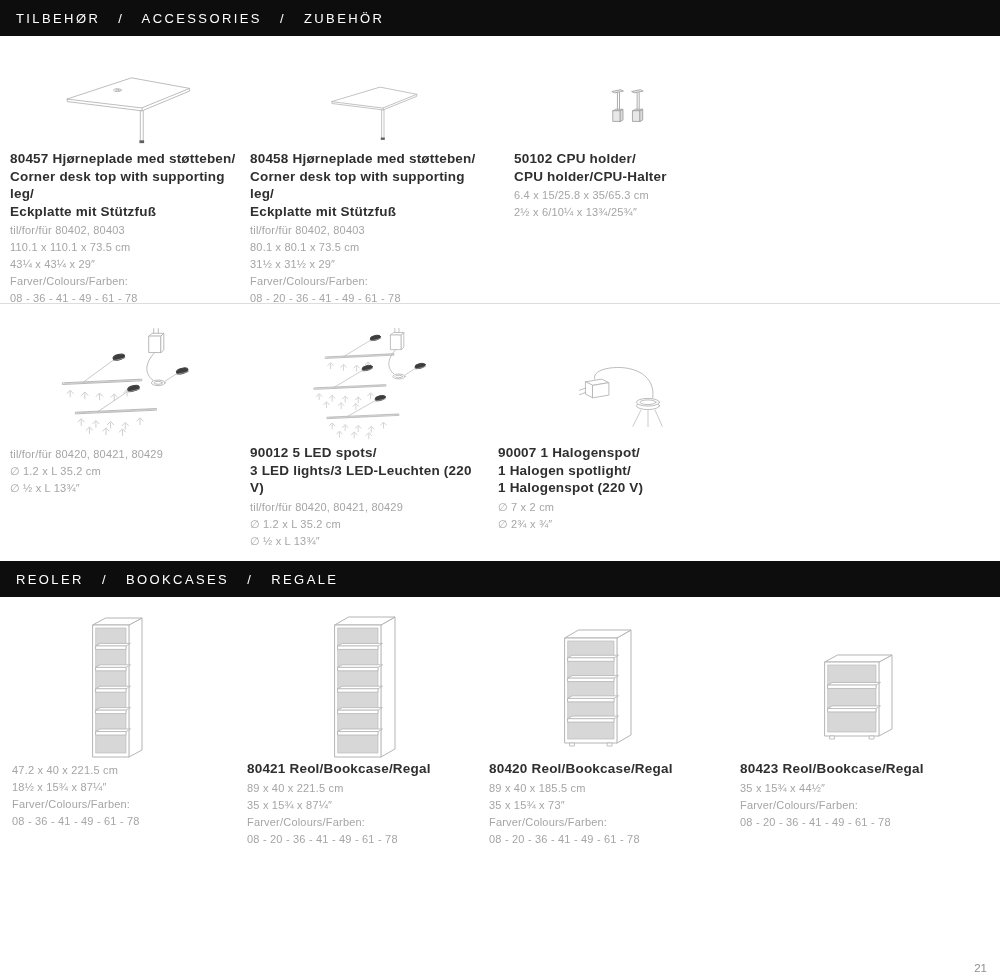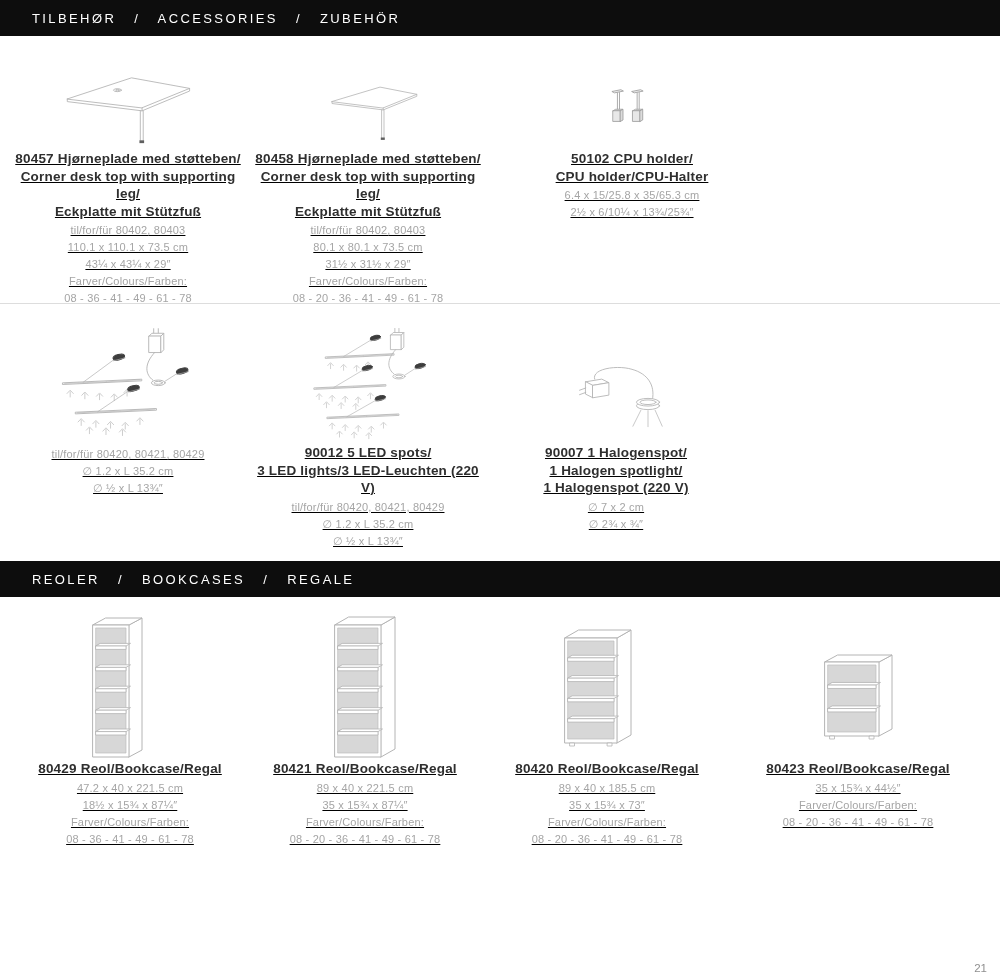--- a/index.html
+++ b/index.html
@@ -1,22 +1,22 @@
 <!DOCTYPE html>
 <html><head>
 <meta charset="utf-8">
 <style>
   html,body{margin:0;padding:0;background:#ffffff;}
   .page{position:relative;width:1000px;height:980px;background:#fff;overflow:hidden;
         font-family:"Liberation Sans",sans-serif;}
   .banner{position:absolute;left:0;width:100%;height:36px;background:#0d0d0d;
           display:flex;align-items:center;}
-  .banner-label{color:#fff;font-size:13px;letter-spacing:2.4px;padding-left:32px;white-space:pre;}
+  .banner-label{color:#fff;font-size:13px;letter-spacing:2.4px;padding-left:16px;white-space:pre;}
   .divider{position:absolute;left:0;width:100%;border-top:1px solid #ddd;}
-  .card{position:absolute;text-align:center;text-decoration:underline;}
+  .card{position:absolute;text-align:left;}
   .imgbox{display:flex;align-items:flex-end;justify-content:center;}
   .title{font-size:13.5px;font-weight:bold;color:#2f2f2f;line-height:17.5px;letter-spacing:.2px;}
   .details{font-size:11px;color:#a5a5a5;line-height:17px;margin-top:2px;letter-spacing:.2px;}
   .pagenum{position:absolute;right:13px;bottom:6px;font-size:11.5px;color:#8f8f8f;text-align:center;}
 </style>
 </head>
 <body>
 
 <div class="page">
 
@@ -309,23 +309,20 @@
           <polygon stroke="#b4b4b4" stroke-width="0.8" fill="#fff" stroke-linejoin="round" stroke-linecap="round" points="4,50.4 34,50.4 38.5,47.8 8.5,47.8"></polygon>
           <rect stroke="#b4b4b4" stroke-width="0.8" fill="#fff" stroke-linejoin="round" stroke-linecap="round" x="4" y="50.4" width="30" height="3.4"></rect>
           <polygon stroke="#b4b4b4" stroke-width="0.8" fill="#fff" stroke-linejoin="round" stroke-linecap="round" points="4,71.8 34,71.8 38.5,69.2 8.5,69.2"></polygon>
           <rect stroke="#b4b4b4" stroke-width="0.8" fill="#fff" stroke-linejoin="round" stroke-linecap="round" x="4" y="71.8" width="30" height="3.4"></rect>
           <polygon stroke="#b4b4b4" stroke-width="0.8" fill="#fff" stroke-linejoin="round" stroke-linecap="round" points="4,93.2 34,93.2 38.5,90.60000000000001 8.5,90.60000000000001"></polygon>
           <rect stroke="#b4b4b4" stroke-width="0.8" fill="#fff" stroke-linejoin="round" stroke-linecap="round" x="4" y="93.2" width="30" height="3.4"></rect>
           <polygon stroke="#b4b4b4" stroke-width="0.8" fill="#fff" stroke-linejoin="round" stroke-linecap="round" points="4,114.6 34,114.6 38.5,112 8.5,112"></polygon>
           <rect stroke="#b4b4b4" stroke-width="0.8" fill="#fff" stroke-linejoin="round" stroke-linecap="round" x="4" y="114.6" width="30" height="3.4"></rect>
         </svg>
     </div>
-    <div class="title">
-      <div>80429 Reol/Bookcase/Regal</div>
-    </div>
     <div class="details">
       <div>47.2 x 40 x 221.5 cm</div>
       <div>18½ x 15¾ x 87¼″</div>
       <div>Farver/Colours/Farben:</div>
       <div>08 - 36 - 41 - 49 - 61 - 78</div>
     </div>
   </div>
 
   <div class="card" style="left:247px;top:606px;width:236px">
     <div class="imgbox" style="height:154px">

